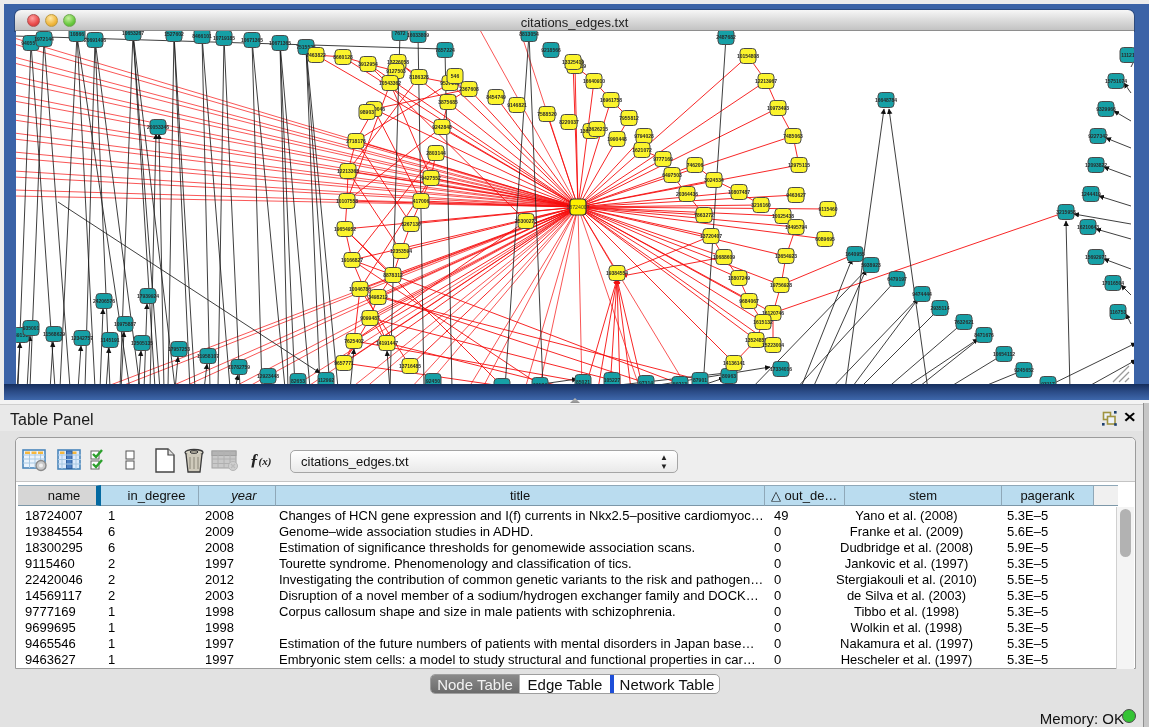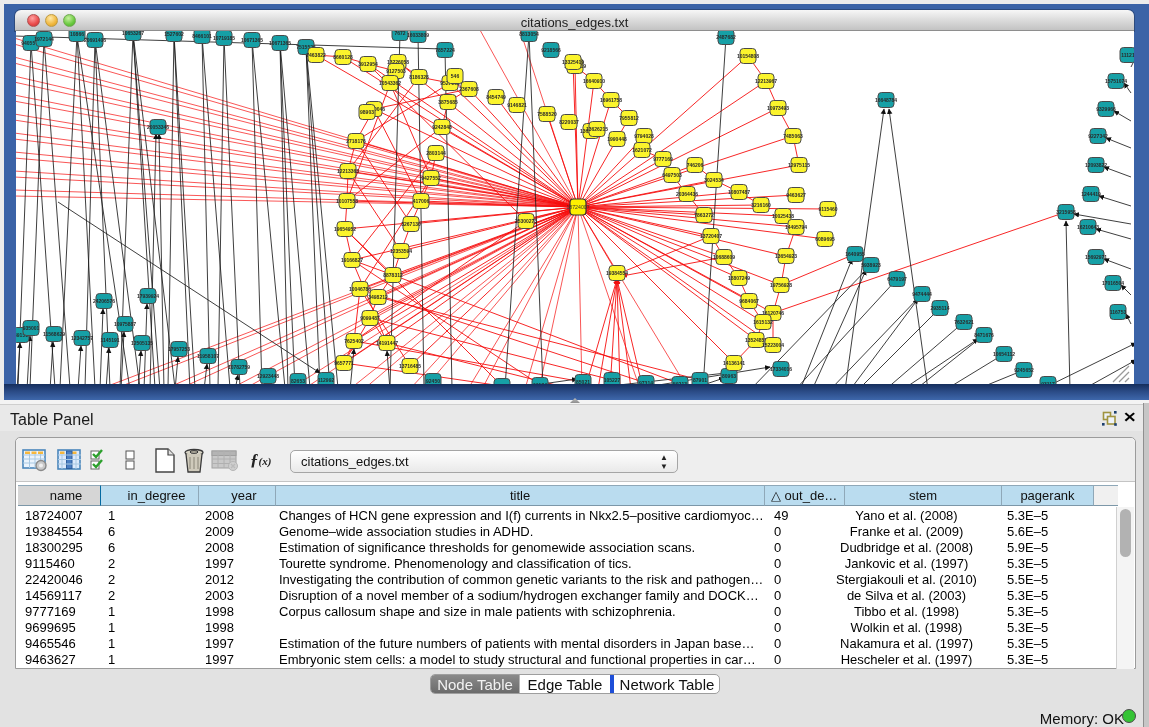--- a/index.html
+++ b/index.html
@@ -708,23 +708,23 @@
  <rect x="1" y="3" width="24" height="4.5" fill="#b4b4b4" stroke="#a0a0a0"></rect>
  <path d="M7 3 V20 M13 3 V20 M19 3 V20 M1 11 H25 M1 15.5 H25" stroke="#b0b0b0" fill="none"></path>
  <circle cx="22" cy="18" r="4.5" fill="#cfcfcf" stroke="#b5b5b5"></circle>
  <path d="M20 16 l4 4 M24 16 l-4 4" stroke="#bbbbbb" stroke-width="1.4"></path>
 </svg>
 <div class="fx">ƒ<span>(x)</span></div>
 
    <div id="combo">citations_edges.txt<span class="ar">▲<br>▼</span></div>
   </div>
   <div id="thead">
-    <div style="left:0;width:83px;background:#d6d6d6;border-right:1px solid #0369a1;text-indent:14px;">name</div>
+    <div style="left:0;width:83px;background:#d6d6d6;border-right:5px solid #0369a1;text-indent:14px;">name</div>
     <div style="left:83px;width:98px;text-indent:14px;">in_degree</div>
-    <div style="left:181px;width:77px;text-indent:14px;">year</div>
+    <div style="left:181px;width:77px;text-indent:14px;font-style:italic;">year</div>
     <div style="left:258px;width:489px;">title</div>
     <div style="left:747px;width:80px;text-align:left;padding-left:6px;">△ out_de…</div>
     <div style="left:827px;width:157px;">stem</div>
     <div style="left:984px;width:92px;">pagerank</div>
     <div style="left:1076px;width:24px;background:#f0f0f0;border-right:none;"></div>
   </div>
   <div id="tbody">
         <div class="tr">
           <div class="c0">18724007</div>
           <div class="c1">1</div>

